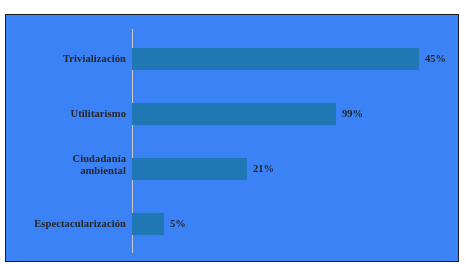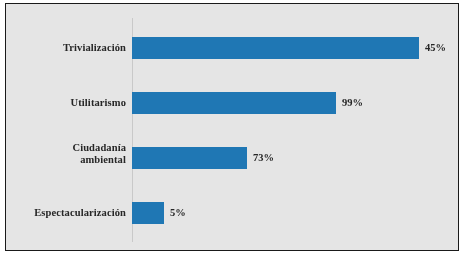--- a/index.html
+++ b/index.html
@@ -10,25 +10,25 @@
   body {
     width: 466px;
     height: 264px;
     font-family: "Liberation Serif", serif;
     overflow: hidden;
   }
 
   #chart-frame {
     position: absolute;
     left: 5px;
-    top: 3px;
+    top: 14px;
     width: 454px;
     height: 248px;
     border: 1px solid #1a1a1a;
-    background: #e5e5e5;
+    background: #3b82f6;
     box-sizing: border-box;
   }
 
   #plot-area {
     position: absolute;
     left: 0;
     top: 0;
     right: 0;
     bottom: 0;
   }
@@ -98,21 +98,21 @@
     <div class="bar-row" style="top:88px;font-family:Liberation Serif, serif;">
       <span class="cat-label">Utilitarismo</span>
       <div class="bar" style="width:204px;"></div>
       <span class="value-label" style="left:336px; top:5px;">99%</span>
     </div>
 
     <div class="bar-row" style="top:143px;">
       <span class="cat-label" style="top:-5px;">Ciudadanía
 ambiental</span>
       <div class="bar" style="width:115px;"></div>
-      <span class="value-label" style="left:247px; top:5px;">73%</span>
+      <span class="value-label" style="left:247px; top:5px;">21%</span>
     </div>
 
     <div class="bar-row" style="top:198px;">
       <span class="cat-label">Espectacularización</span>
       <div class="bar" style="width:32px;"></div>
       <span class="value-label" style="left:164px; top:5px;">5%</span>
     </div>
 
   </div>
 </div>

